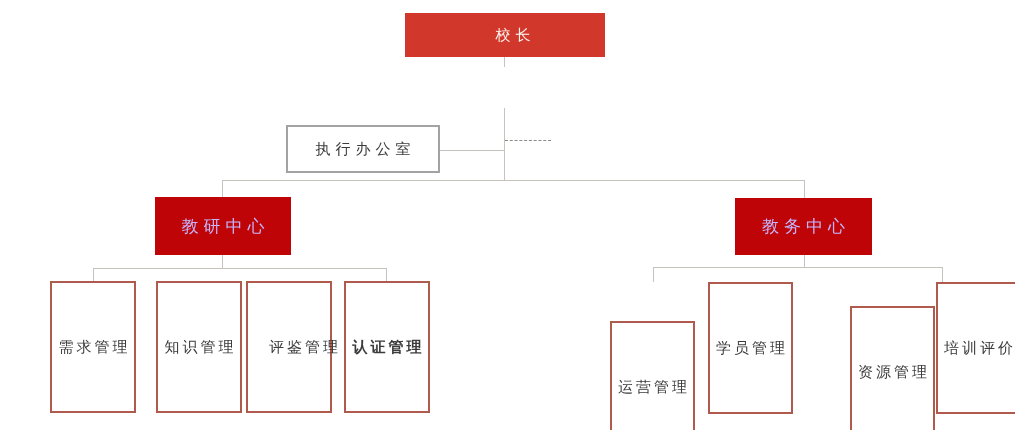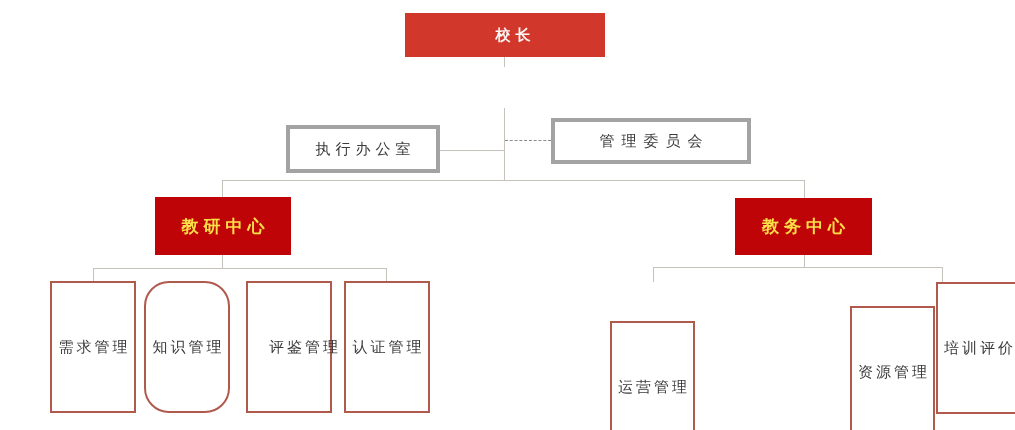--- a/index.html
+++ b/index.html
@@ -20,36 +20,36 @@
     box-sizing: border-box;
     display: flex;
     align-items: center;
     justify-content: center;
     text-align: center;
     white-space: nowrap;
   }
   .filled-primary {
     background: #d1372a;
     color: #fdf6f4;
-    font-weight: 700;
+    font-weight: 400;
     font-size: 15px;
     letter-spacing: 5px;
     padding-left: 21px;
   }
   .filled-dark {
     background: #be0406;
-    color: #fde047;
-    font-weight: 700;
+    color: #c4b5fd;
+    font-weight: 400;
     font-size: 17px;
     letter-spacing: 5px;
     padding-left: 5px;
   }
   .outlined {
     background: #ffffff;
-    border: 4px solid #a3a3a3;
+    border: 2px solid #a3a3a3;
     color: #3b3b3b;
     font-size: 15px;
     letter-spacing: 5px;
     padding-left: 5px;
   }
   .outlined-light {
     border: 2px solid #b05a4e;
     letter-spacing: 3px;
     padding-left: 3px;
   }
@@ -67,21 +67,21 @@
   
   #n-principal          { left: 405px; top: 13px;  width: 200px; height: 44px; }
   #n-exec-principal     { left: 410px; top: 67px;  width: 190px; height: 41px; }
   #n-office             { left: 286px; top: 125px; width: 154px; height: 48px; }
   #n-committee          { left: 551px; top: 118px; width: 200px; height: 46px; letter-spacing: 7px; padding-left: 7px; }
   #n-center-left        { left: 155px; top: 197px; width: 136px; height: 58px; }
   #n-center-right       { left: 735px; top: 198px; width: 137px; height: 57px; }
 
   .child-l { top: 281px; width: 86px; height: 132px; }
   .child-r { top: 282px; width: 85px; height: 132px; }
-  #n-cl0 { left: 50px; }  #n-cl1 { left: 144px; border-radius: 25px; } #n-cl2 { left: 246px; padding-left: 32px; } #n-cl3 { left: 344px; }
+  #n-cl0 { left: 50px; }  #n-cl1 { left: 156px; } #n-cl2 { left: 246px; padding-left: 32px; } #n-cl3 { left: 344px; font-weight: bold; }
   #n-cr0 { left: 610px; margin-top: 39px; } #n-cr1 { left: 708px; } #n-cr2 { left: 850px; margin-top: 24px; } #n-cr3 { left: 902px; margin-left: 34px; }
 
   
   #l-v1     { left: 504px; top: 57px;  width: 1px;   height: 10px; }
   #l-v2     { left: 504px; top: 108px; width: 1px;   height: 72px; }
   #l-office { left: 440px; top: 150px; width: 65px;  height: 1px; }
   #l-comm   { left: 505px; top: 140px; width: 46px; }
   #l-hmain  { left: 222px; top: 180px; width: 583px; height: 1px; }
   #l-dropL  { left: 222px; top: 180px; width: 1px;   height: 17px; }
   #l-dropR  { left: 804px; top: 180px; width: 1px;   height: 18px; }
@@ -113,28 +113,28 @@
   <div class="line" id="l-Rv"></div>
   <div class="line" id="l-Rh"></div>
   <div class="line" id="l-Rd1"></div>
   <div class="line" id="l-Rd2"></div>
 
   <div class="node filled-primary" id="n-principal">校长</div>
 
 
   <div class="node outlined" id="n-office">执行办公室</div>
 
-  <div class="node outlined" id="n-committee">管理委员会</div>
 
   <div class="node filled-dark" id="n-center-left">教研中心</div>
 
   <div class="node filled-dark" id="n-center-right">教务中心</div>
 
   <div class="node outlined outlined-light child-l" id="n-cl0">需求管理</div>
   <div class="node outlined outlined-light child-l" id="n-cl1">知识管理</div>
   <div class="node outlined outlined-light child-l" id="n-cl2">评鉴管理</div>
   <div class="node outlined outlined-light child-l" id="n-cl3">认证管理</div>
 
   <div class="node outlined outlined-light child-r" id="n-cr0">运营管理</div>
+  <div class="node outlined outlined-light child-r" id="n-cr1">学员管理</div>
   <div class="node outlined outlined-light child-r" id="n-cr2">资源管理</div>
   <div class="node outlined outlined-light child-r" id="n-cr3">培训评价</div>
 
 </div>
 
 </body></html>

